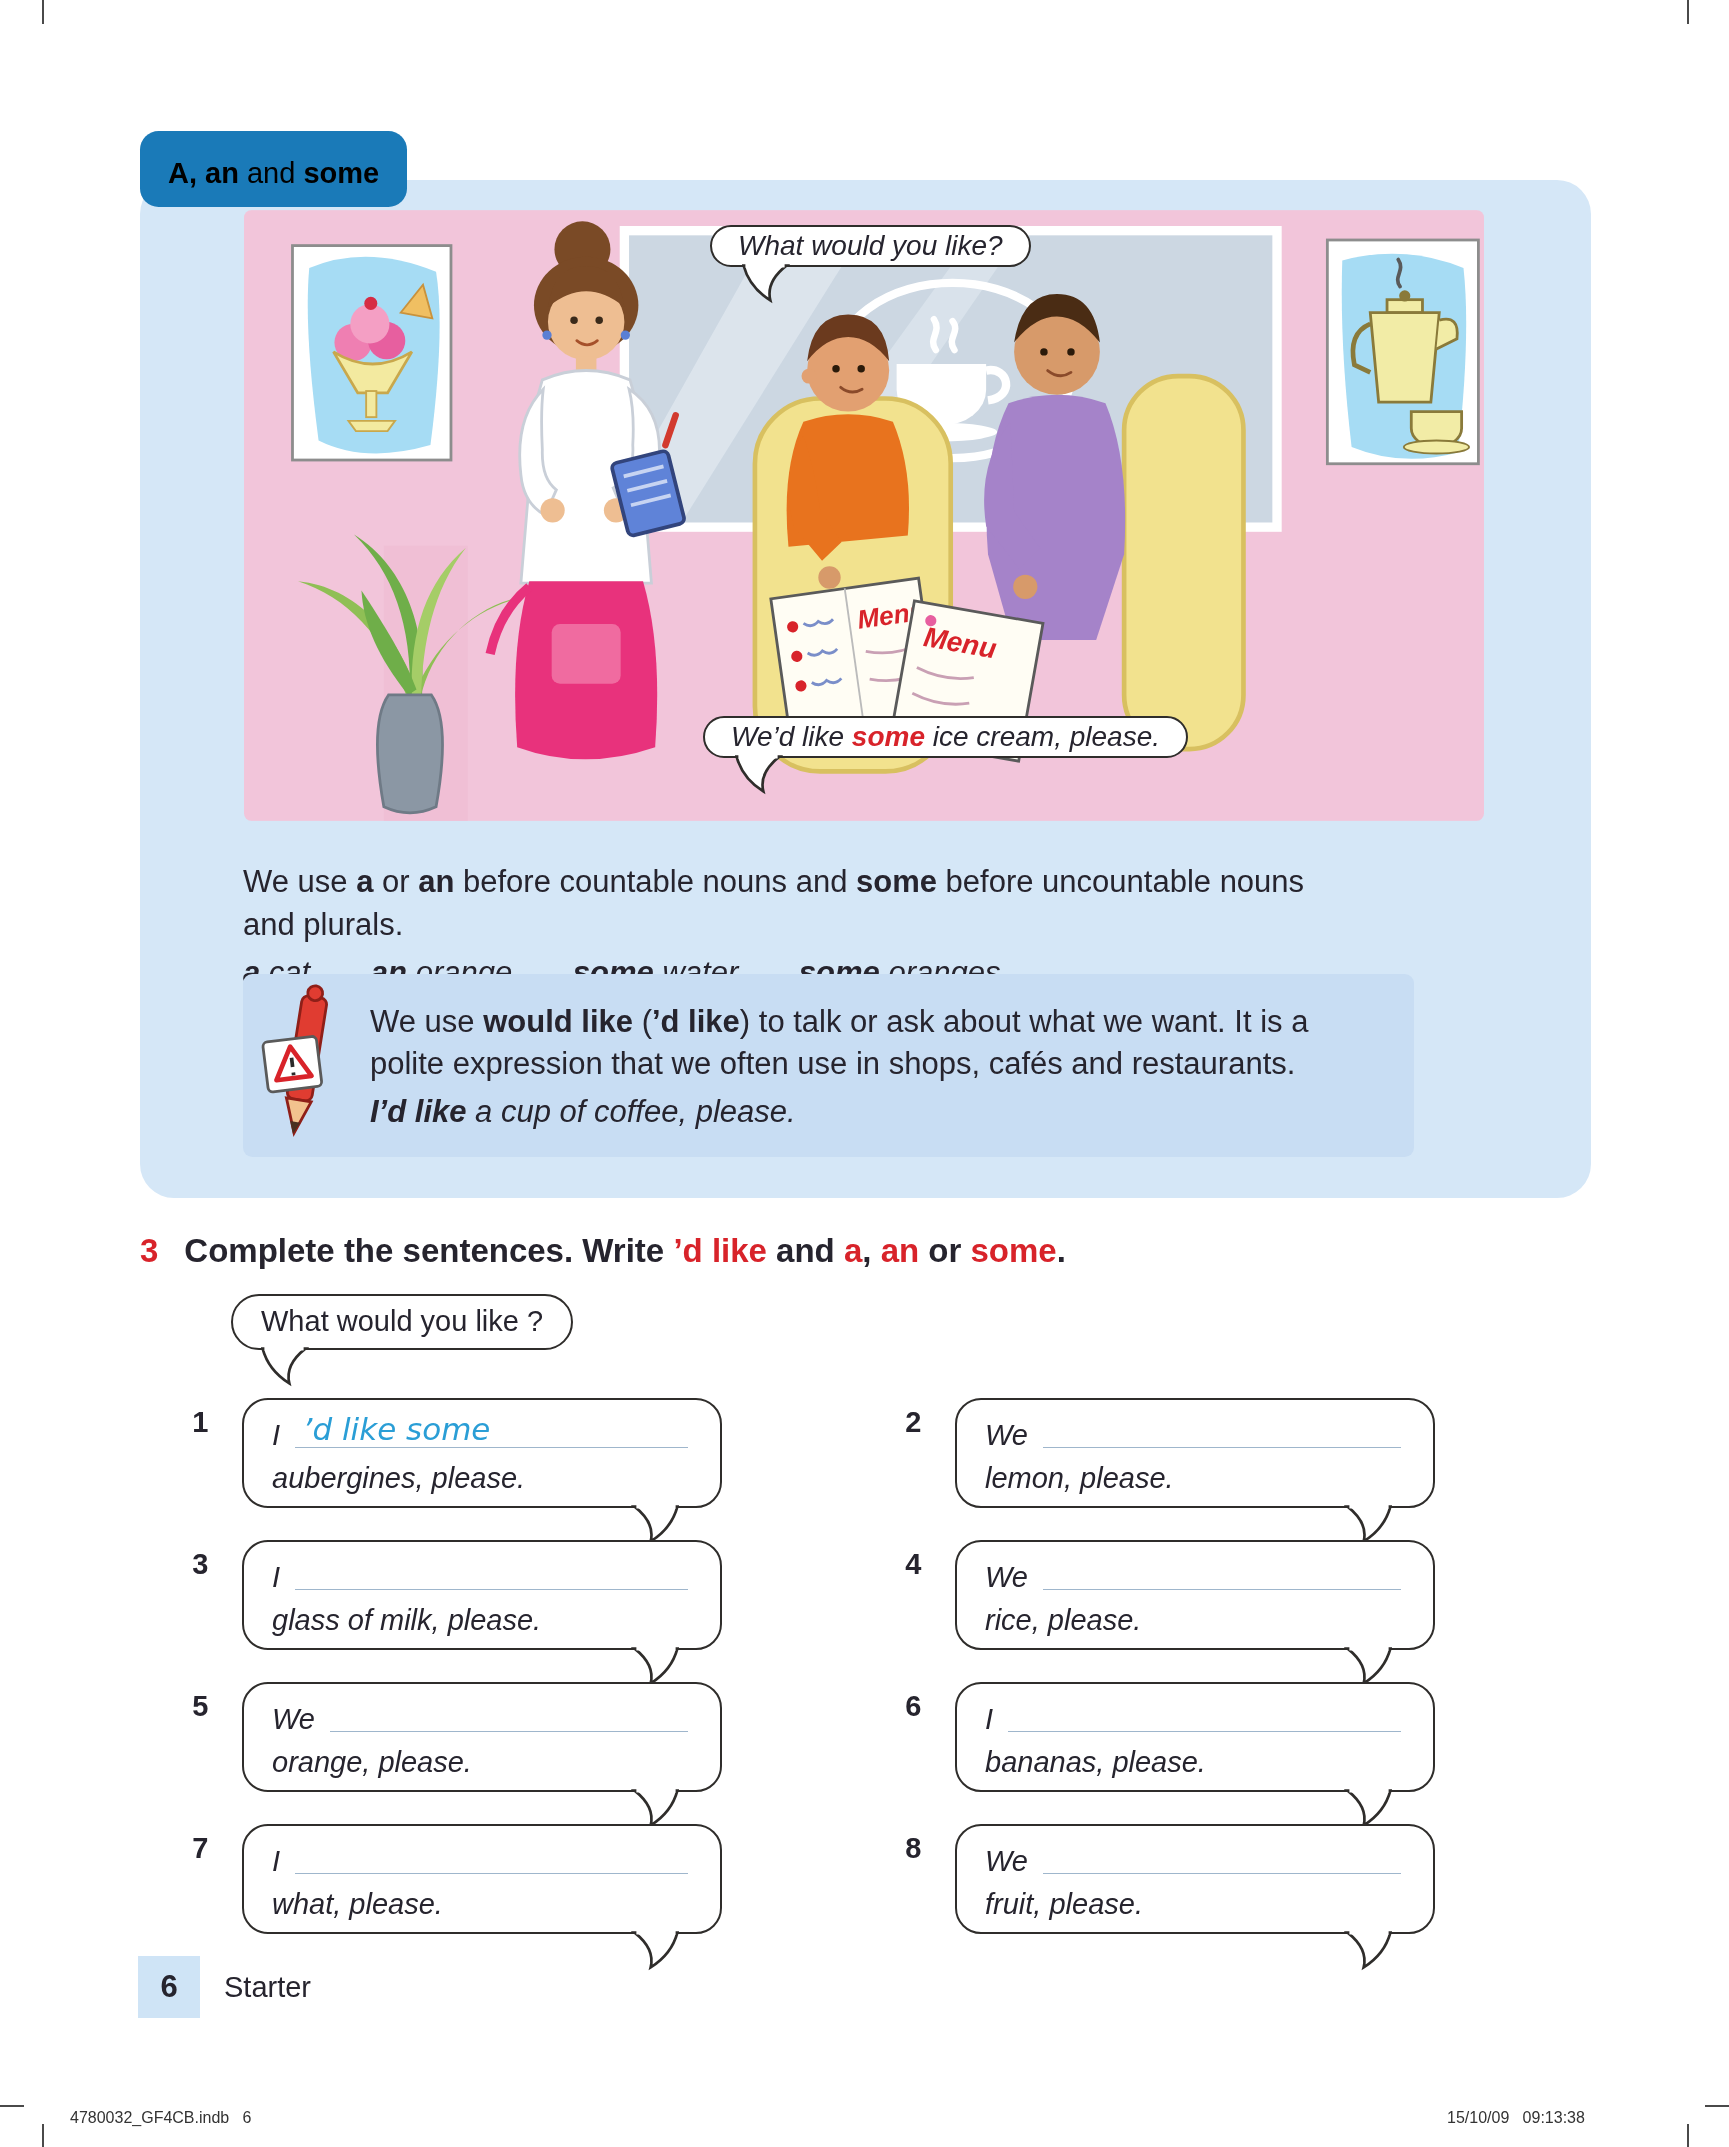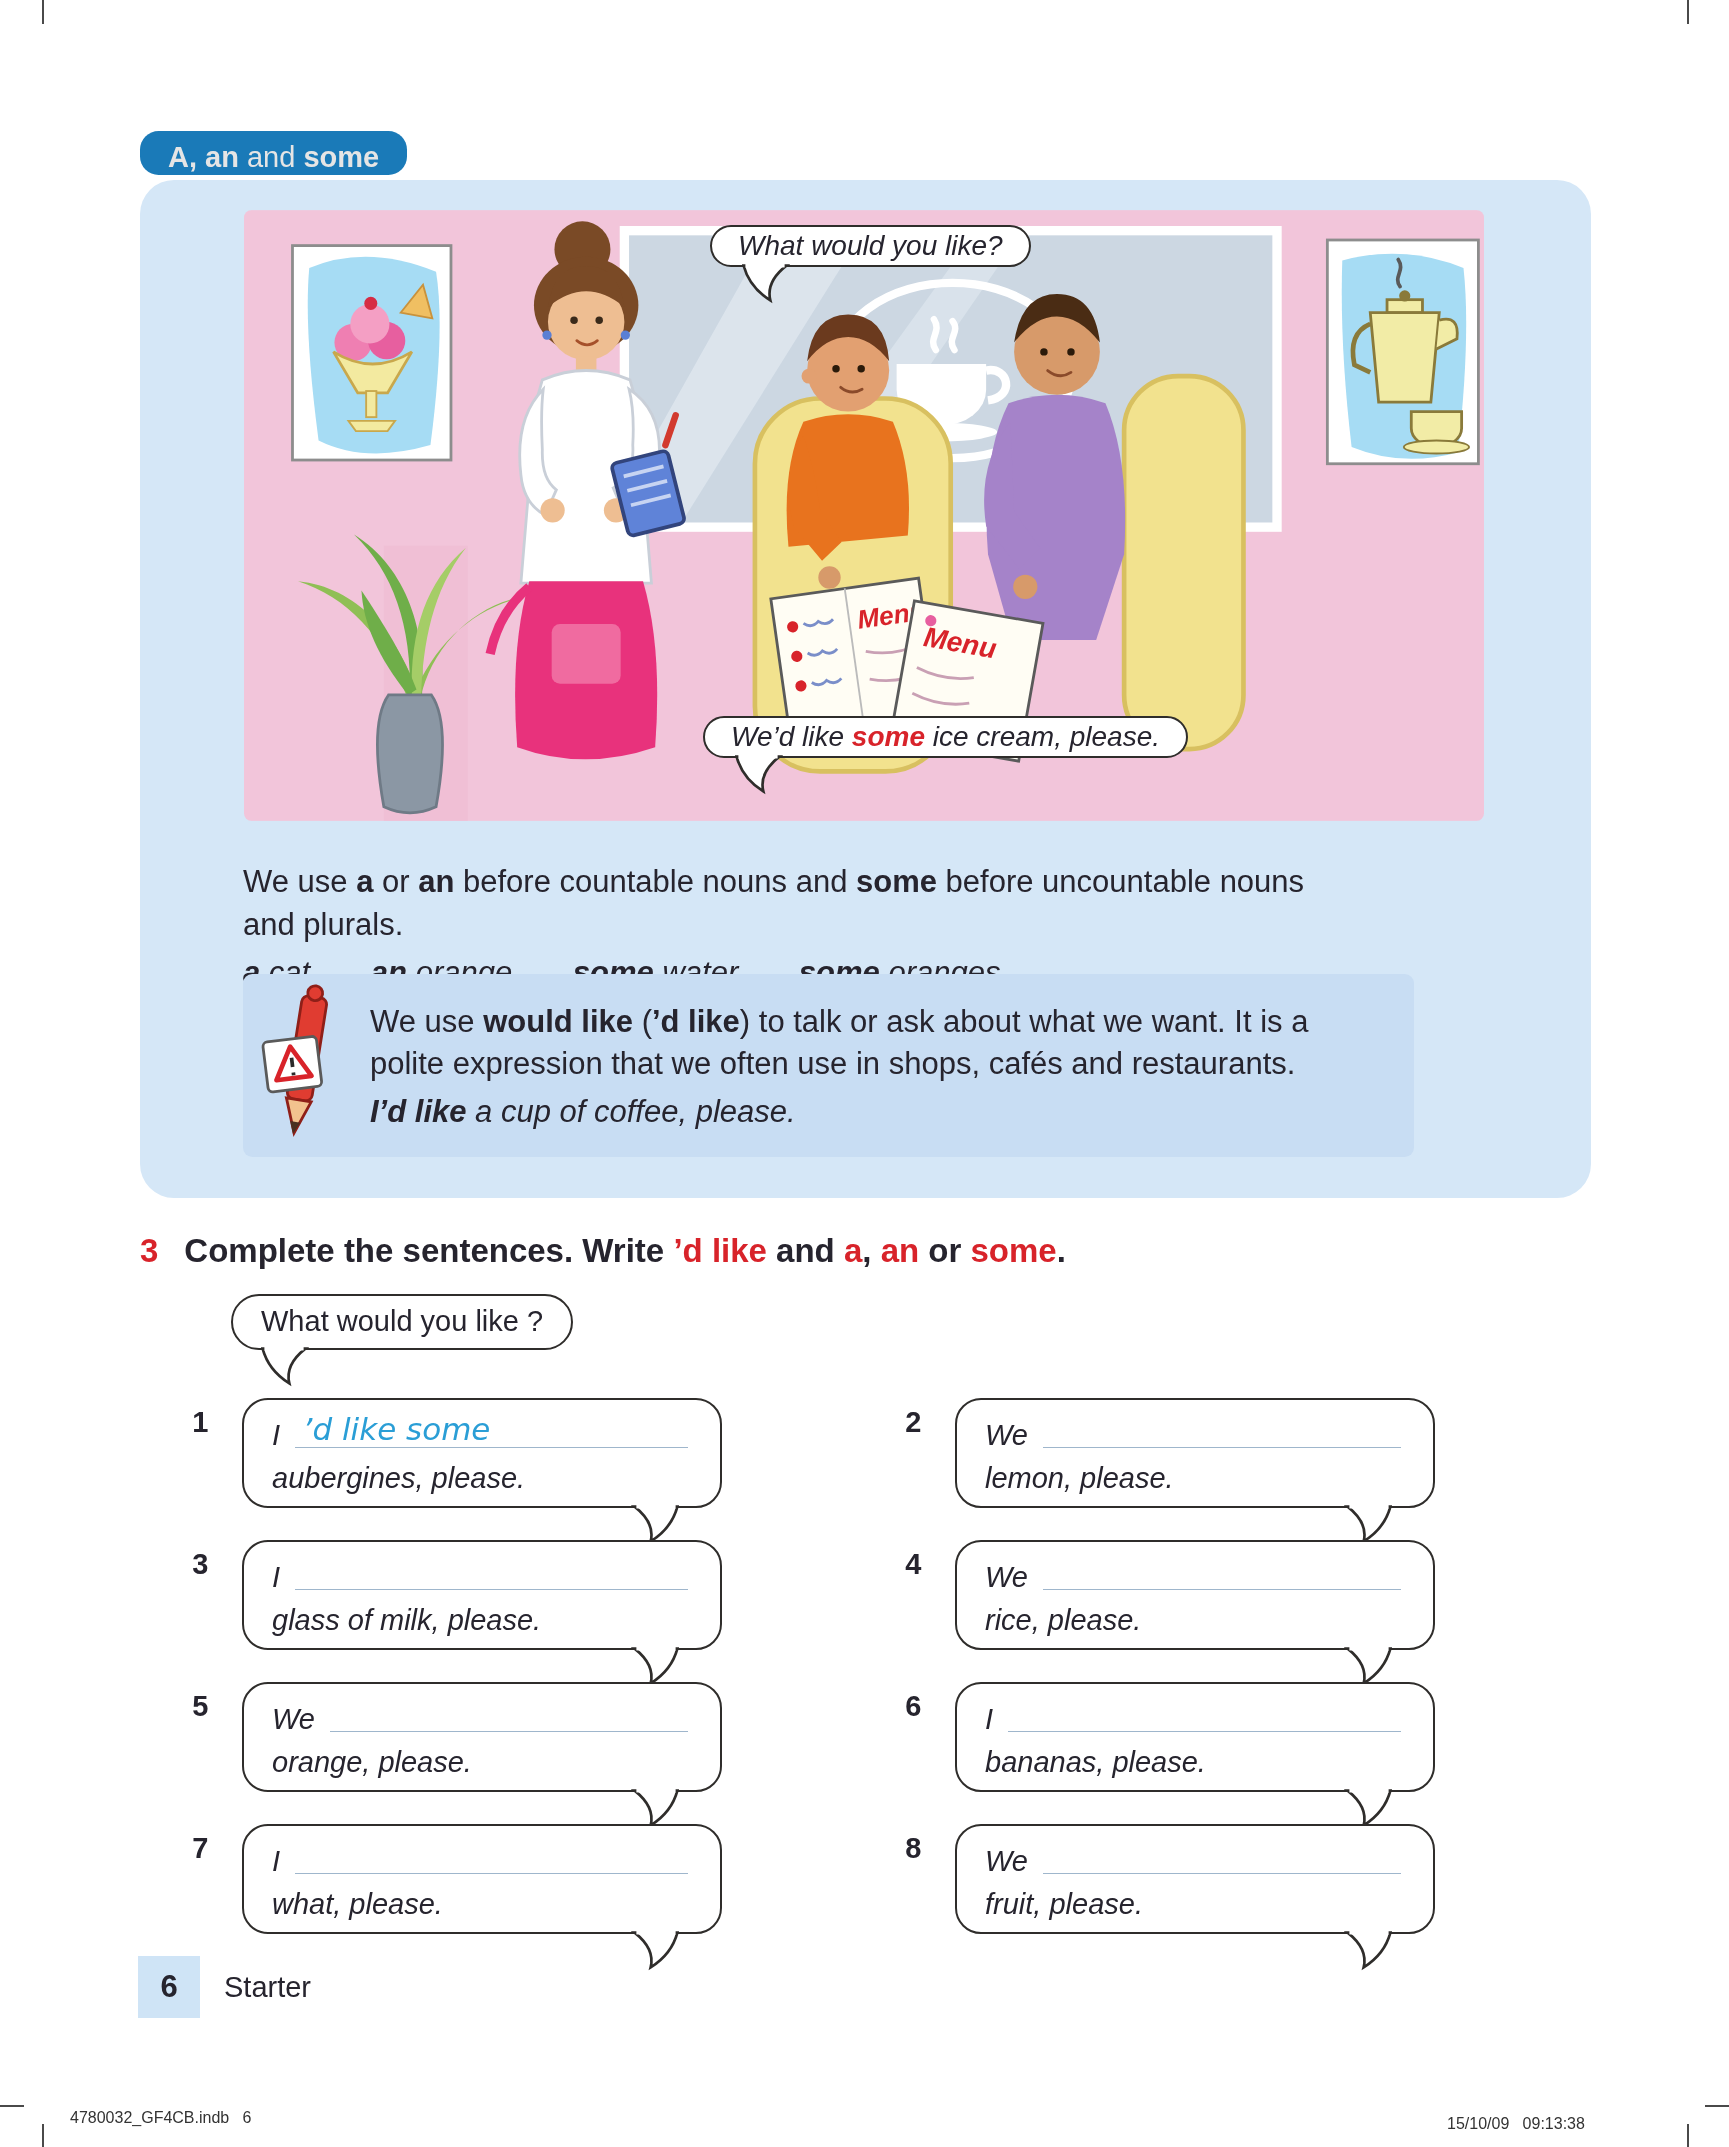--- a/index.html
+++ b/index.html
@@ -11,21 +11,21 @@
   .crop.v{width:1.9px;height:24px;}
   .crop.h{width:24px;height:1.9px;}
 
   .b{font-weight:bold;}
   .i{font-style:italic;}
   .bi{font-weight:bold;font-style:italic;}
   .red{color:#d8232a;}
 
   
   .tab{position:absolute;left:140px;top:131px;height:44px;line-height:52px;
-       background:#1a7ab8;color:#e5e5e5;border-radius:18.6px;padding:0 28px;
+       background:#1a7ab8;color:#000000;border-radius:18.6px;padding:16px 28px;
        font-size:29px;z-index:3;}
 
   
   .panel{position:absolute;left:140px;top:180px;width:1451px;height:1018px;
          background:#d5e7f7;border-radius:34px;}
 
   .illustration{position:absolute;left:104px;top:30px;width:1240px;height:611px;
                 border-radius:7.5px;overflow:hidden;}
   .illustration svg.scene{position:absolute;left:0;top:0;}
 
@@ -74,21 +74,21 @@
                   font-size:31px;white-space:pre;}
   .bubble .line2{font-size:29px;font-style:italic;margin-top:7.5px;}
   .bubble .tail{position:absolute;right:37px;bottom:-39px;width:54px;height:41px;}
 
   
   .pagebox{position:absolute;left:138px;top:1956px;width:62px;height:62px;background:#cfe4f6;
            font-size:31px;font-weight:bold;text-align:center;line-height:62px;}
   .section-label{position:absolute;left:224px;top:1971px;font-size:29px;}
   .printinfo{position:absolute;top:2109px;font-size:16px;color:#333;white-space:pre;}
   .printinfo.pl{left:70px;}
-  .printinfo.pr{left:1447px;margin-top:6px;}
+  .printinfo.pr{left:1447px;}
 </style>
 </head>
 <body>
 
 <div class="page">
 
   <div class="crop v" style="left:42px;top:0;"></div>
   <div class="crop v" style="left:1687px;top:0;"></div>
   <div class="crop v" style="left:42px;bottom:0;"></div>
   <div class="crop v" style="left:1687px;bottom:0;"></div>

